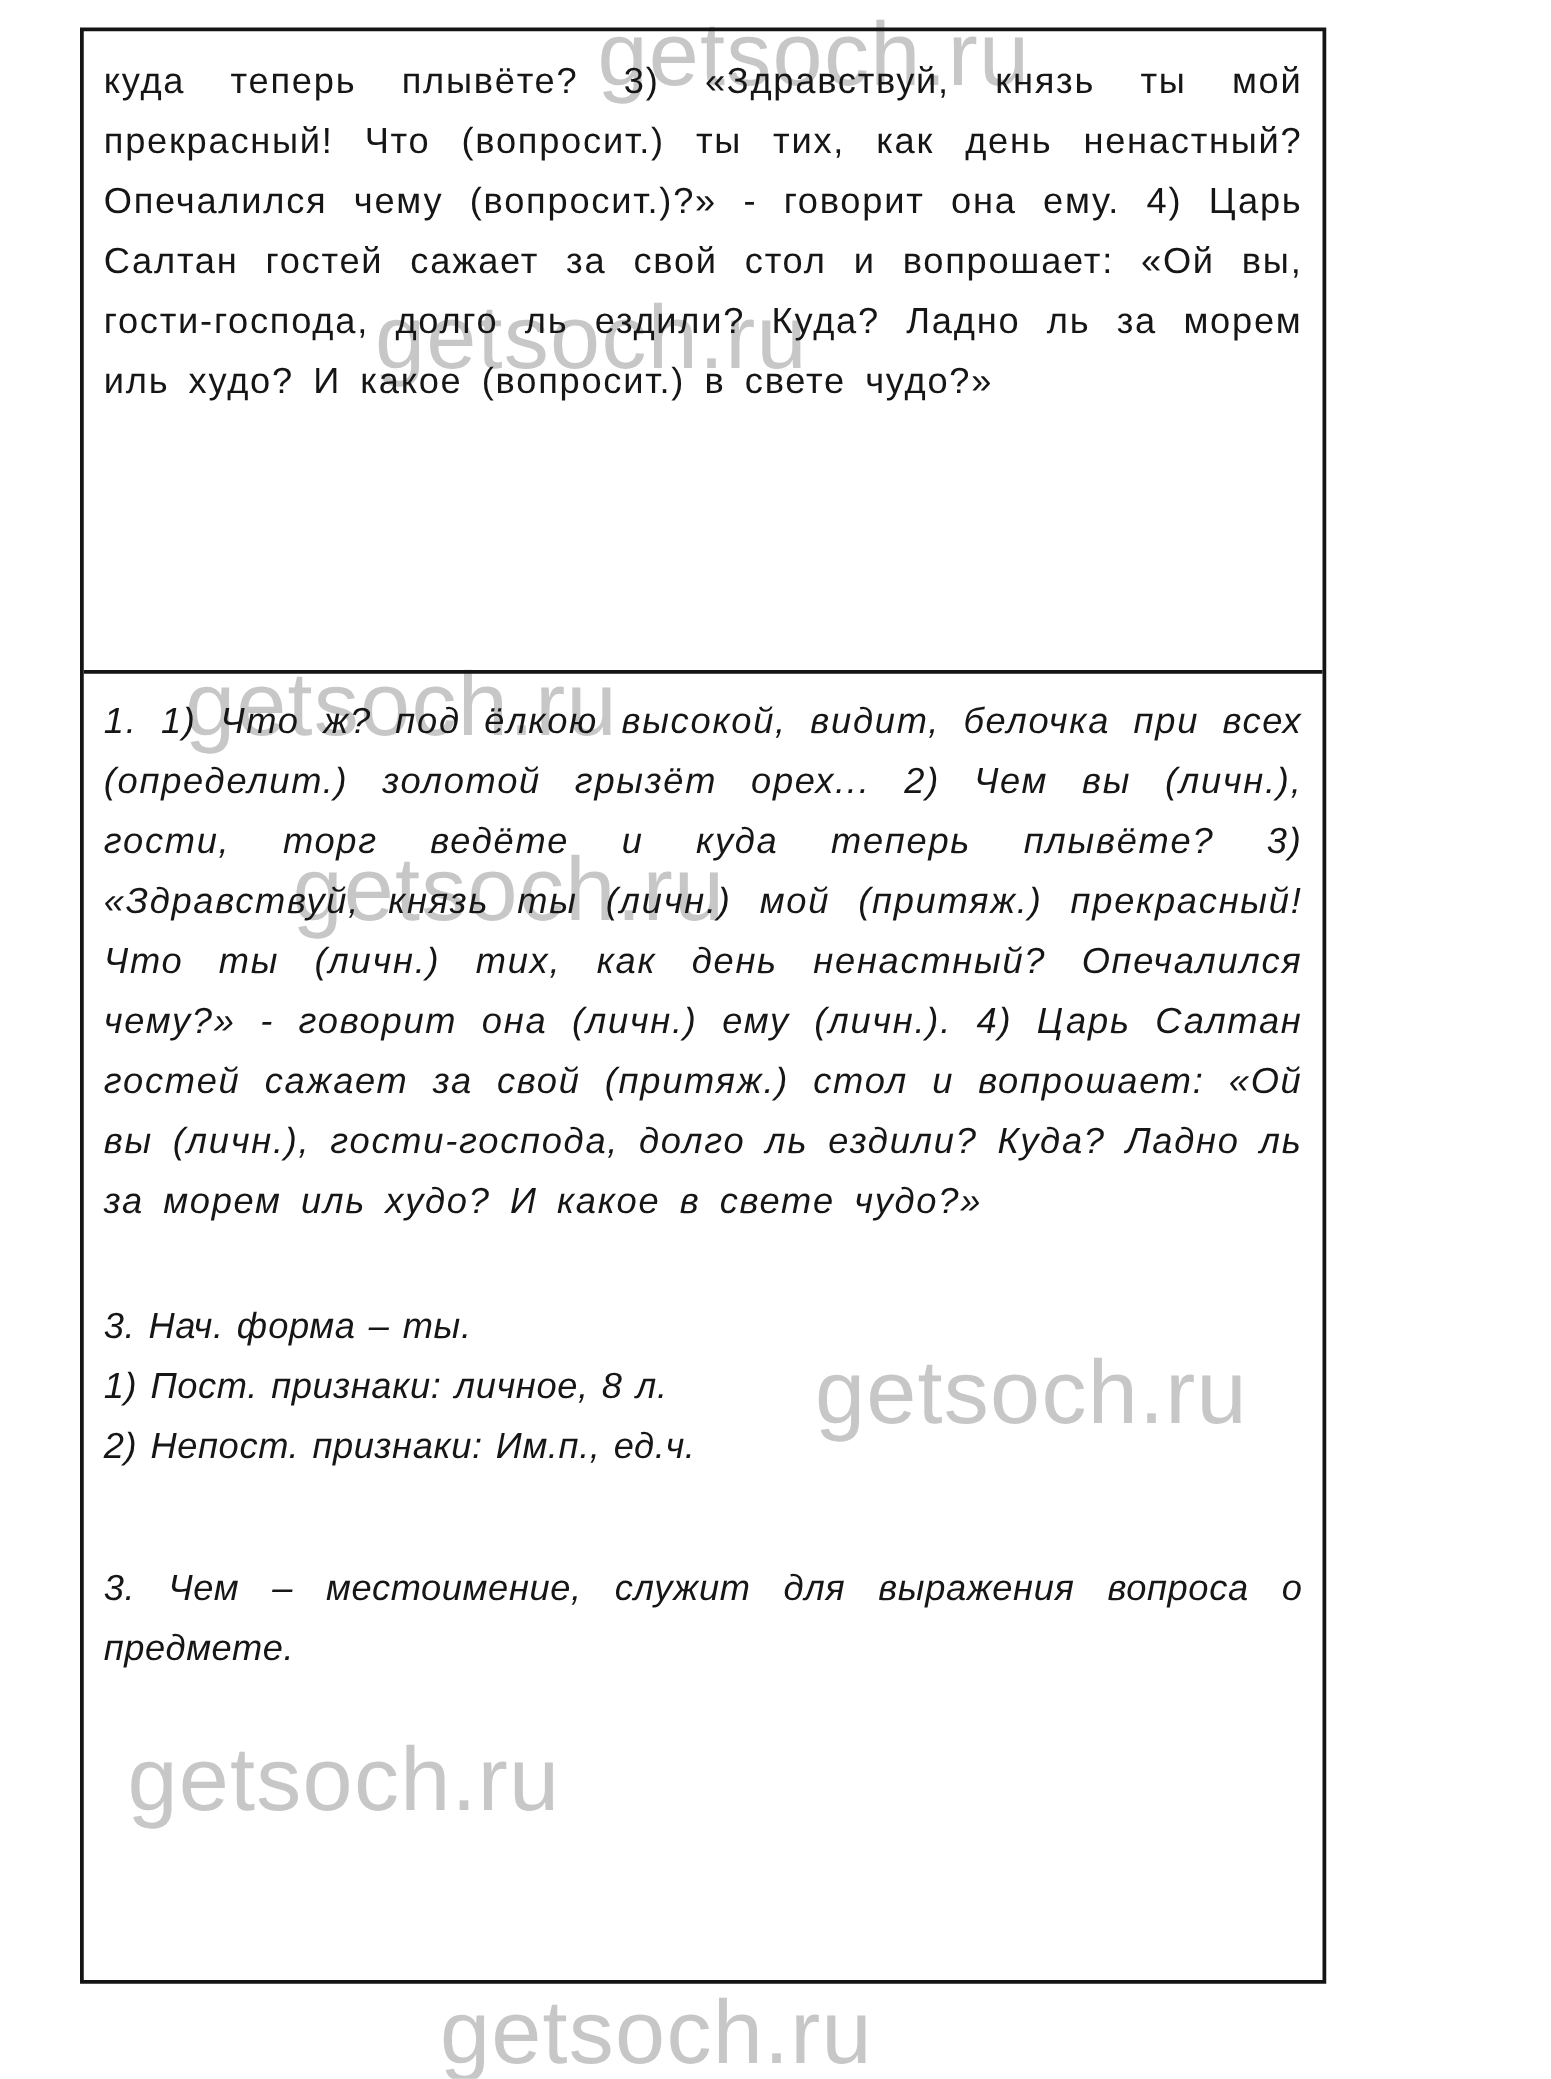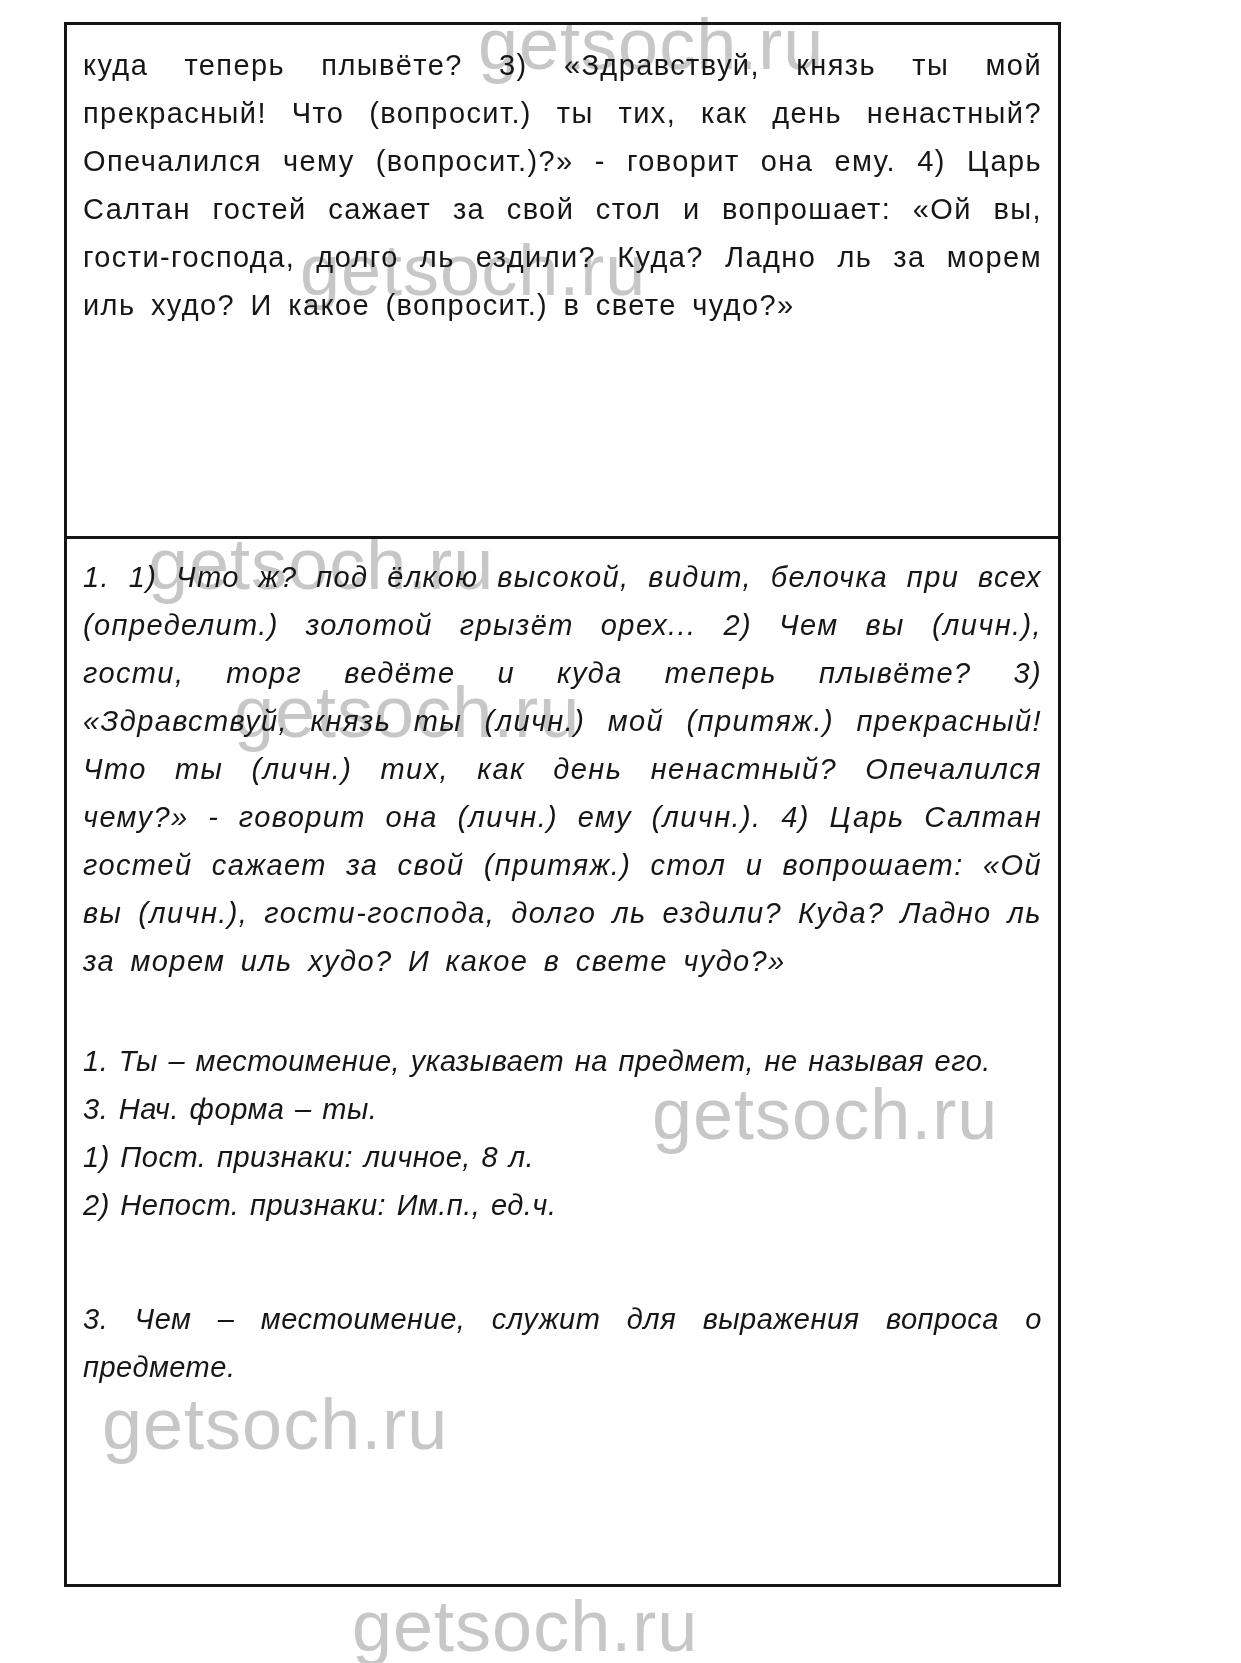--- a/index.html
+++ b/index.html
@@ -88,21 +88,20 @@
   <div class="frame">
 
     <div class="section-top">
       <div class="para gap-1">куда теперь плывёте? 3) «Здравствуй, князь ты мой прекрасный! Что (вопросит.) ты тих, как день ненастный? Опечалился чему (вопросит.)?» - говорит она ему. 4) Царь Салтан гостей сажает за свой стол и вопрошает: «Ой вы, гости-господа, долго ль ездили? Куда? Ладно ль за морем иль худо? И какое (вопросит.) в свете чудо?»</div>
     </div>
 
     <div class="section-bottom">
       <div class="para gap-2">1. 1) Что ж? под ёлкою высокой, видит, белочка при всех (определит.) золотой грызёт орех... 2) Чем вы (личн.), гости, торг ведёте и куда теперь плывёте? 3) «Здравствуй, князь ты (личн.) мой (притяж.) прекрасный! Что ты (личн.) тих, как день ненастный? Опечалился чему?» - говорит она (личн.) ему (личн.). 4) Царь Салтан гостей сажает за свой (притяж.) стол и вопрошает: «Ой вы (личн.), гости-господа, долго ль ездили? Куда? Ладно ль за морем иль худо? И какое в свете чудо?»</div>
 
       <div class="analysis-block">
-        <div class="analysis-line">1. Ты – местоимение, указывает на предмет, не называя его.</div>
         <div class="analysis-line">3. Нач. форма – ты.</div>
         <div class="analysis-line">1) Пост. признаки: личное, 8 л.</div>
         <div class="analysis-line">2) Непост. признаки: Им.п., ед.ч.</div>
       </div>
 
       <div>
         <div class="analysis-line">3. Чем – местоимение, служит для выражения вопроса о предмете.</div>
       </div>
     </div>
 

